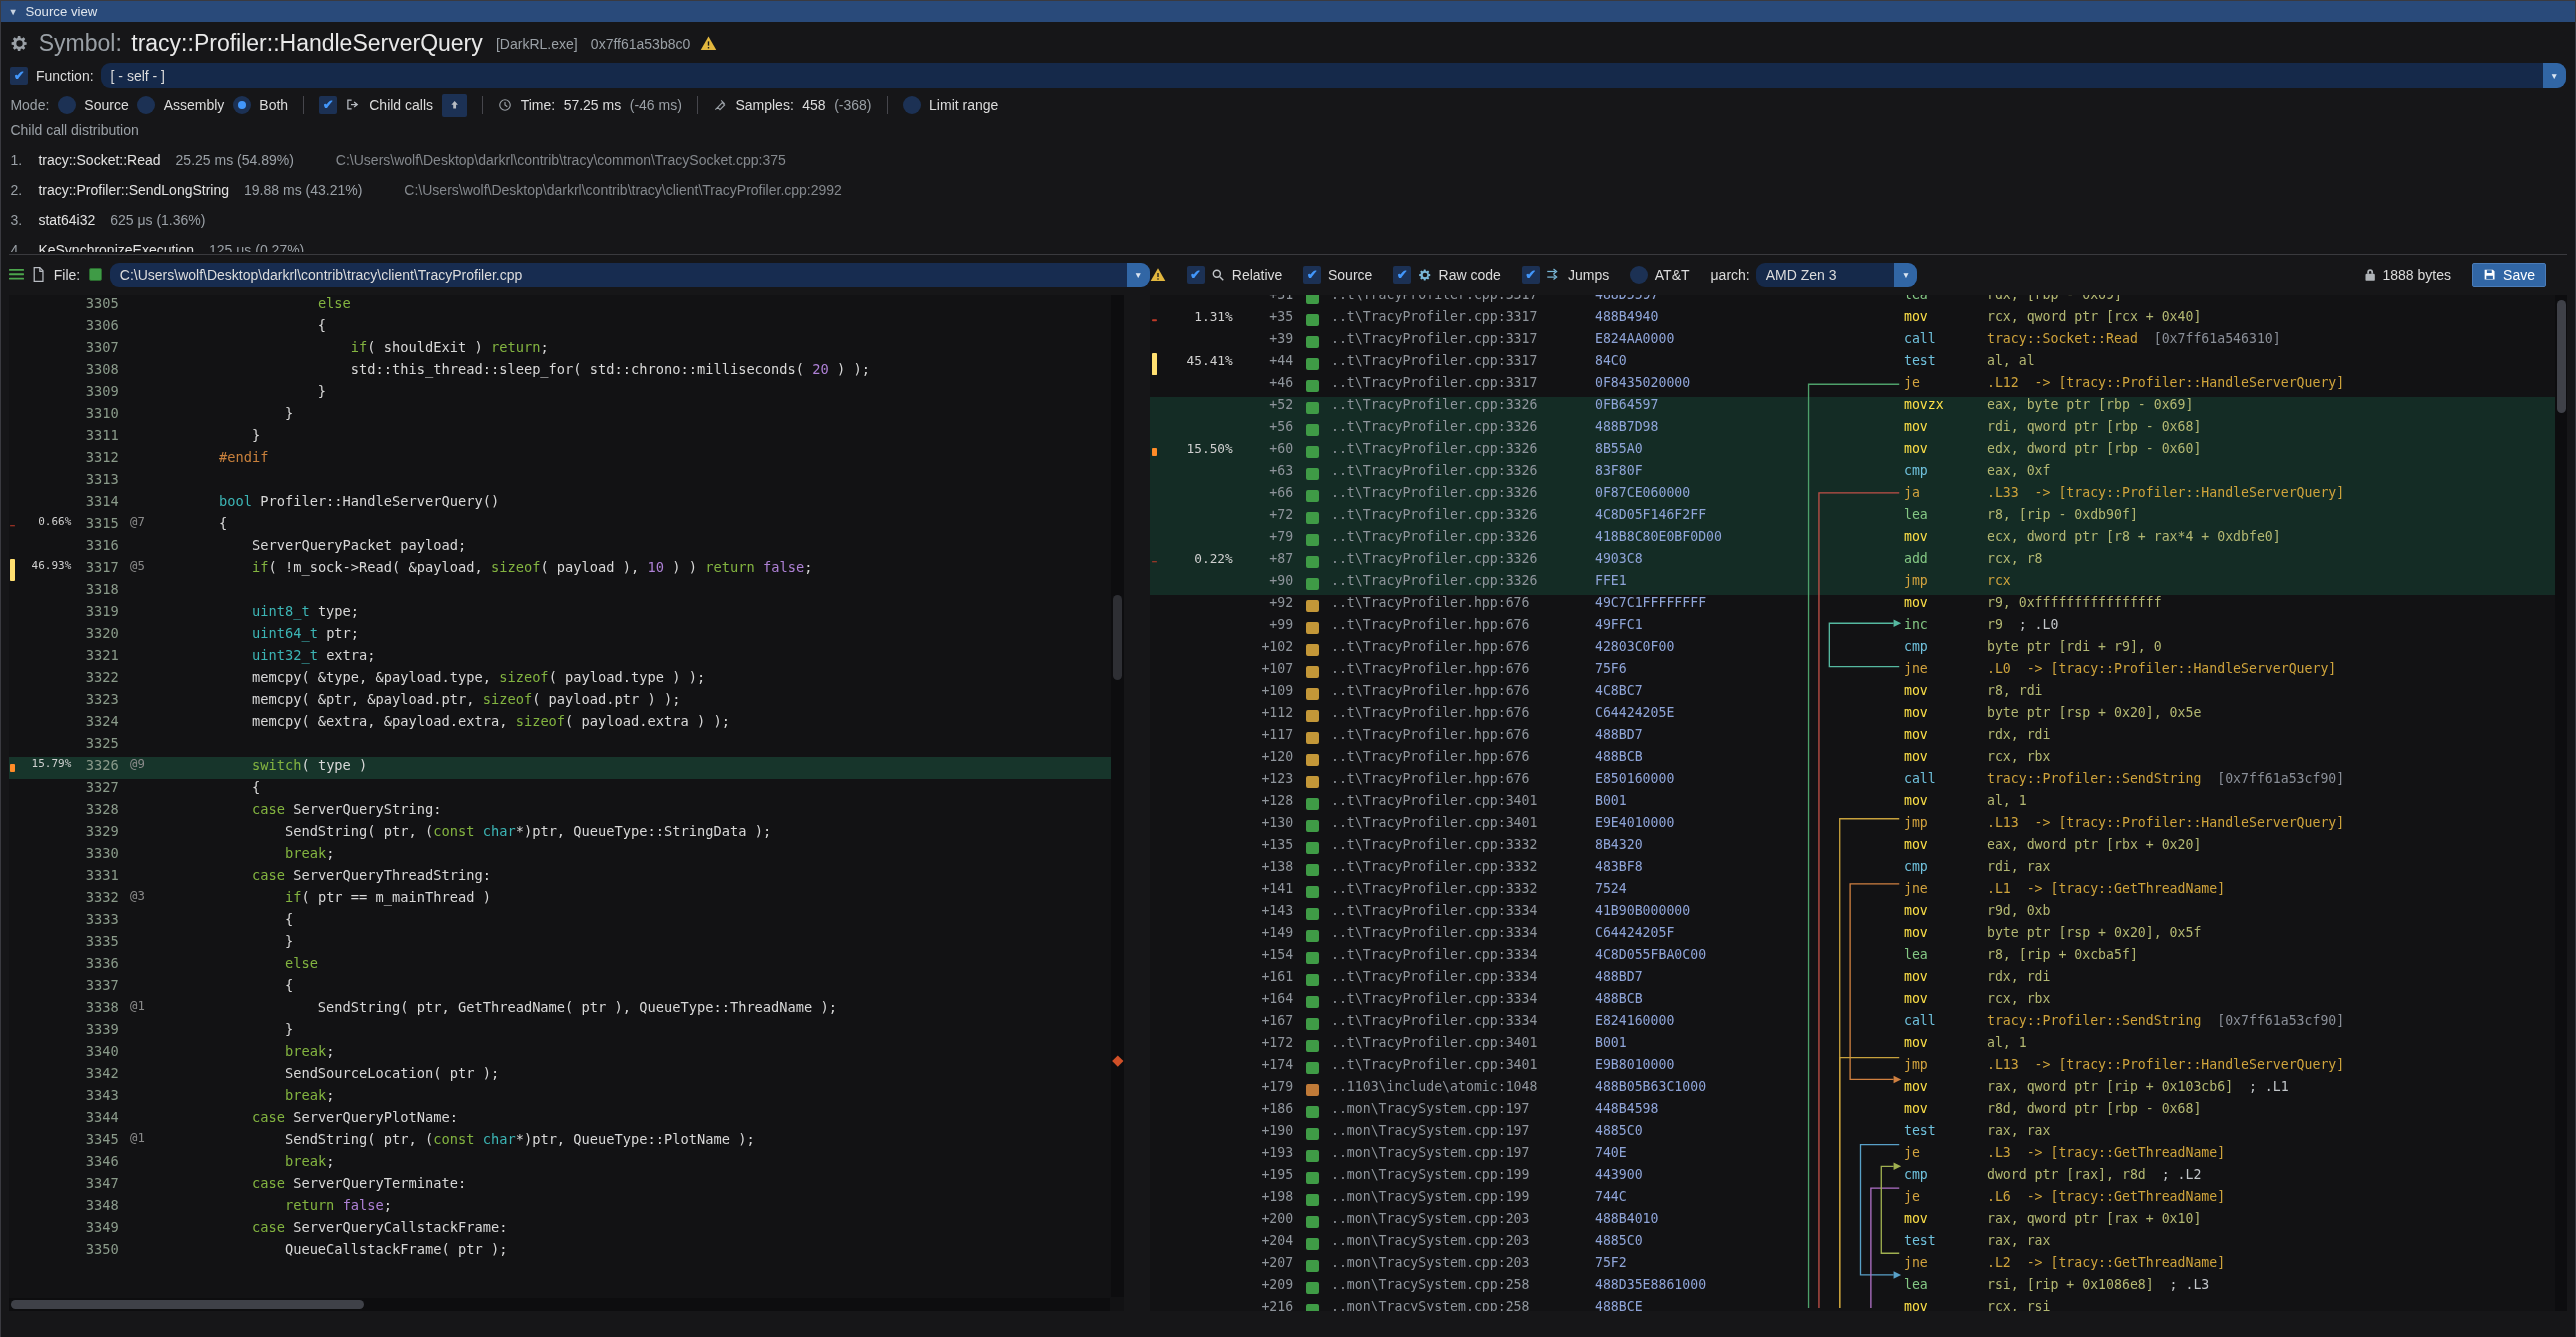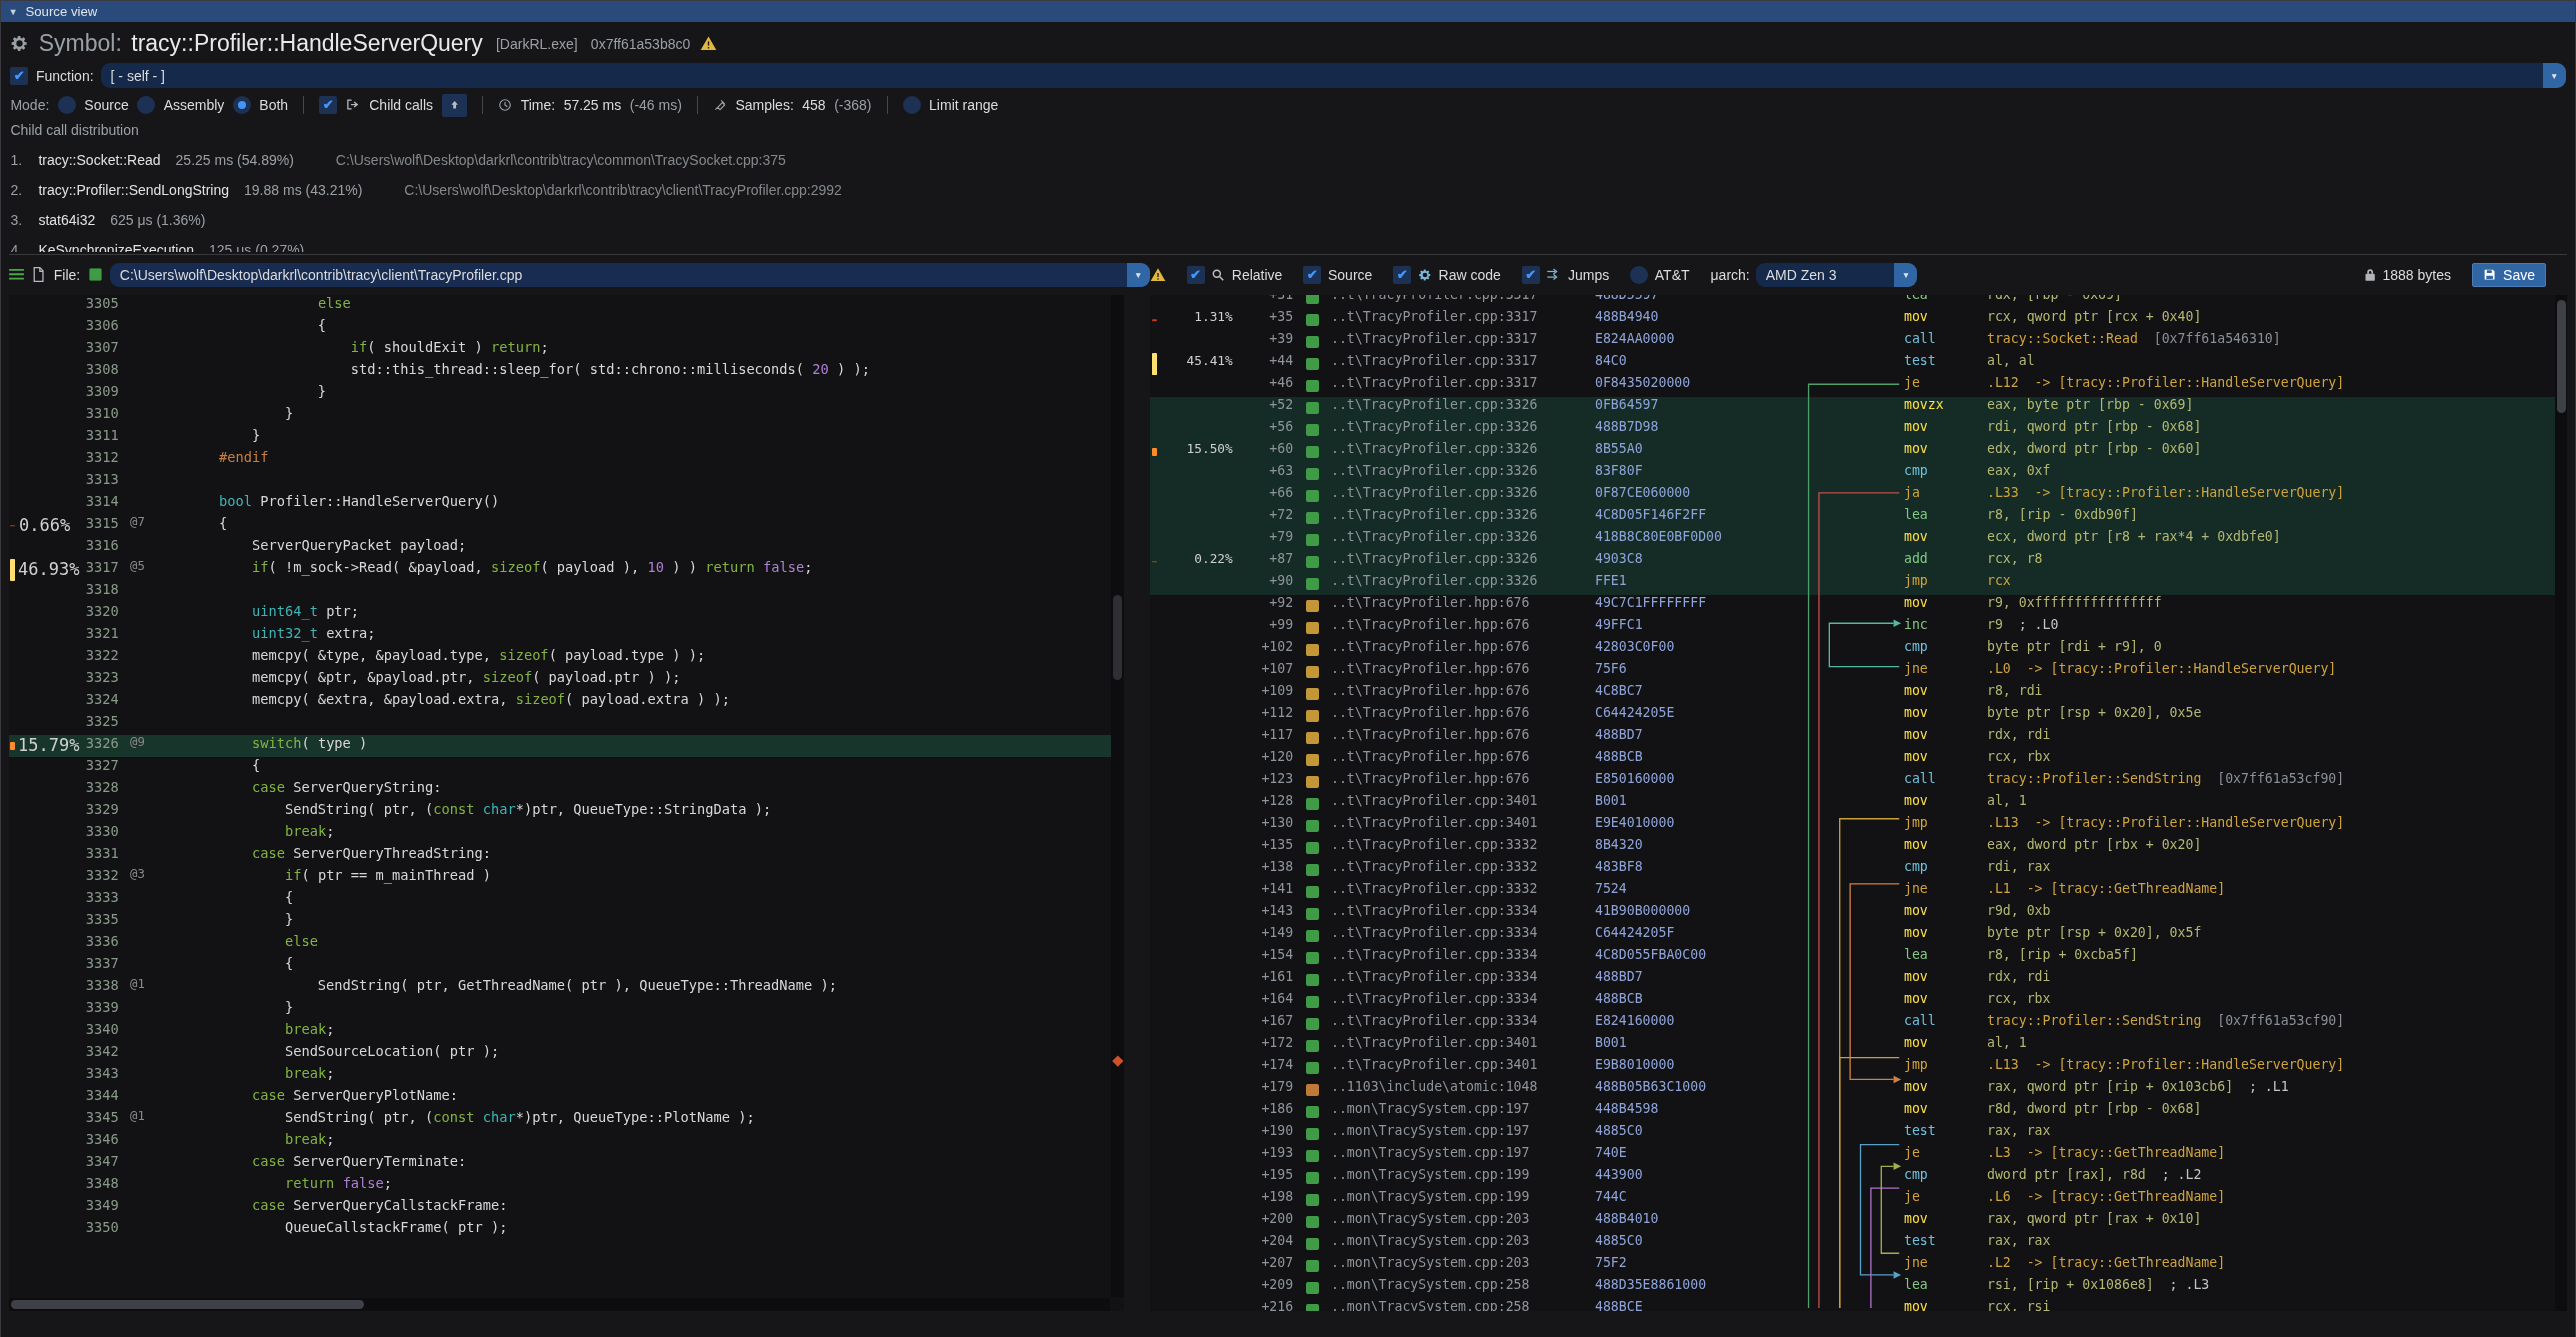--- a/index.html
+++ b/index.html
@@ -60,21 +60,21 @@
   .panes{display:flex;margin:3.8px 7.6px 0;height:1016px}
   .source-pane{width:1115px;position:relative;overflow:hidden;background:#121214;flex:none}
   .pane-gap{width:26.4px;flex:none}
   .asm-pane{flex:1;position:relative;overflow:hidden;background:#121214}
 
   
   .src-row{display:grid;grid-template-columns:9.4px 59px 53px 55px 1fr;height:22px;line-height:22px;font:13.7px "DejaVu Sans Mono",monospace;white-space:pre}
   .src-row.hl{background:#17352b}
   .bar-col{position:relative}
   .bar-col i{position:absolute;left:1.9px;top:50%;transform:translateY(-50%);width:4.7px;border-radius:0.9px}
-  .src-pct{text-align:center;color:#d0d0d0;padding-right:5.7px;font-size:17px}
+  .src-pct{text-align:right;color:#d0d0d0;padding-right:5.7px;font-size:11px}
   .src-num{text-align:right;color:#8a9a8a;padding-right:11.3px}
   .src-badge{color:#8a8a8a;font-size:12.3px}
   .src-code{padding-left:34px;color:#d8d8d8;overflow:hidden}
   .tok-kw{color:#83b440}
   .tok-type{color:#3cb5b5}
   .tok-pre{color:#c8803c}
   .tok-str{color:#d2695e}
   .tok-num{color:#ae81d6}
 
   
@@ -340,20 +340,21 @@
           <div class="src-row"><span class="bar-col"></span><span class="src-pct"></span><span class="src-num">3309</span><span class="src-badge"></span><span class="src-code">            }</span></div>
           <div class="src-row"><span class="bar-col"></span><span class="src-pct"></span><span class="src-num">3310</span><span class="src-badge"></span><span class="src-code">        }</span></div>
           <div class="src-row"><span class="bar-col"></span><span class="src-pct"></span><span class="src-num">3311</span><span class="src-badge"></span><span class="src-code">    }</span></div>
           <div class="src-row"><span class="bar-col"></span><span class="src-pct"></span><span class="src-num">3312</span><span class="src-badge"></span><span class="src-code"><span class="tok-pre">#endif</span></span></div>
           <div class="src-row"><span class="bar-col"></span><span class="src-pct"></span><span class="src-num">3313</span><span class="src-badge"></span><span class="src-code"></span></div>
           <div class="src-row"><span class="bar-col"></span><span class="src-pct"></span><span class="src-num">3314</span><span class="src-badge"></span><span class="src-code"><span class="tok-type">bool</span> Profiler::HandleServerQuery()</span></div>
           <div class="src-row"><span class="bar-col"><i style="height:6%;background:#c03a28"></i></span><span class="src-pct">0.66%</span><span class="src-num">3315</span><span class="src-badge">@7</span><span class="src-code">{</span></div>
           <div class="src-row"><span class="bar-col"></span><span class="src-pct"></span><span class="src-num">3316</span><span class="src-badge"></span><span class="src-code">    ServerQueryPacket payload;</span></div>
           <div class="src-row"><span class="bar-col"><i style="height:100%;background:#ffdf70"></i></span><span class="src-pct">46.93%</span><span class="src-num">3317</span><span class="src-badge">@5</span><span class="src-code">    <span class="tok-kw">if</span>( !m_sock-&gt;Read( &amp;payload, <span class="tok-kw">sizeof</span>( payload ), <span class="tok-num">10</span> ) ) <span class="tok-kw">return</span> <span class="tok-num">false</span>;</span></div>
           <div class="src-row"><span class="bar-col"></span><span class="src-pct"></span><span class="src-num">3318</span><span class="src-badge"></span><span class="src-code"></span></div>
+          <div class="src-row"><span class="bar-col"></span><span class="src-pct"></span><span class="src-num">3319</span><span class="src-badge"></span><span class="src-code">    <span class="tok-type">uint8_t</span> type;</span></div>
           <div class="src-row"><span class="bar-col"></span><span class="src-pct"></span><span class="src-num">3320</span><span class="src-badge"></span><span class="src-code">    <span class="tok-type">uint64_t</span> ptr;</span></div>
           <div class="src-row"><span class="bar-col"></span><span class="src-pct"></span><span class="src-num">3321</span><span class="src-badge"></span><span class="src-code">    <span class="tok-type">uint32_t</span> extra;</span></div>
           <div class="src-row"><span class="bar-col"></span><span class="src-pct"></span><span class="src-num">3322</span><span class="src-badge"></span><span class="src-code">    memcpy( &amp;type, &amp;payload.type, <span class="tok-kw">sizeof</span>( payload.type ) );</span></div>
           <div class="src-row"><span class="bar-col"></span><span class="src-pct"></span><span class="src-num">3323</span><span class="src-badge"></span><span class="src-code">    memcpy( &amp;ptr, &amp;payload.ptr, <span class="tok-kw">sizeof</span>( payload.ptr ) );</span></div>
           <div class="src-row"><span class="bar-col"></span><span class="src-pct"></span><span class="src-num">3324</span><span class="src-badge"></span><span class="src-code">    memcpy( &amp;extra, &amp;payload.extra, <span class="tok-kw">sizeof</span>( payload.extra ) );</span></div>
           <div class="src-row"><span class="bar-col"></span><span class="src-pct"></span><span class="src-num">3325</span><span class="src-badge"></span><span class="src-code"></span></div>
           <div class="src-row hl"><span class="bar-col"><i style="height:37.159%;background:#ff8c28"></i></span><span class="src-pct">15.79%</span><span class="src-num">3326</span><span class="src-badge">@9</span><span class="src-code">    <span class="tok-kw">switch</span>( type )</span></div>
           <div class="src-row"><span class="bar-col"></span><span class="src-pct"></span><span class="src-num">3327</span><span class="src-badge"></span><span class="src-code">    {</span></div>
           <div class="src-row"><span class="bar-col"></span><span class="src-pct"></span><span class="src-num">3328</span><span class="src-badge"></span><span class="src-code">    <span class="tok-kw">case</span> ServerQueryString:</span></div>
           <div class="src-row"><span class="bar-col"></span><span class="src-pct"></span><span class="src-num">3329</span><span class="src-badge"></span><span class="src-code">        SendString( ptr, (<span class="tok-kw">const</span> <span class="tok-type">char</span>*)ptr, QueueType::StringData );</span></div>

